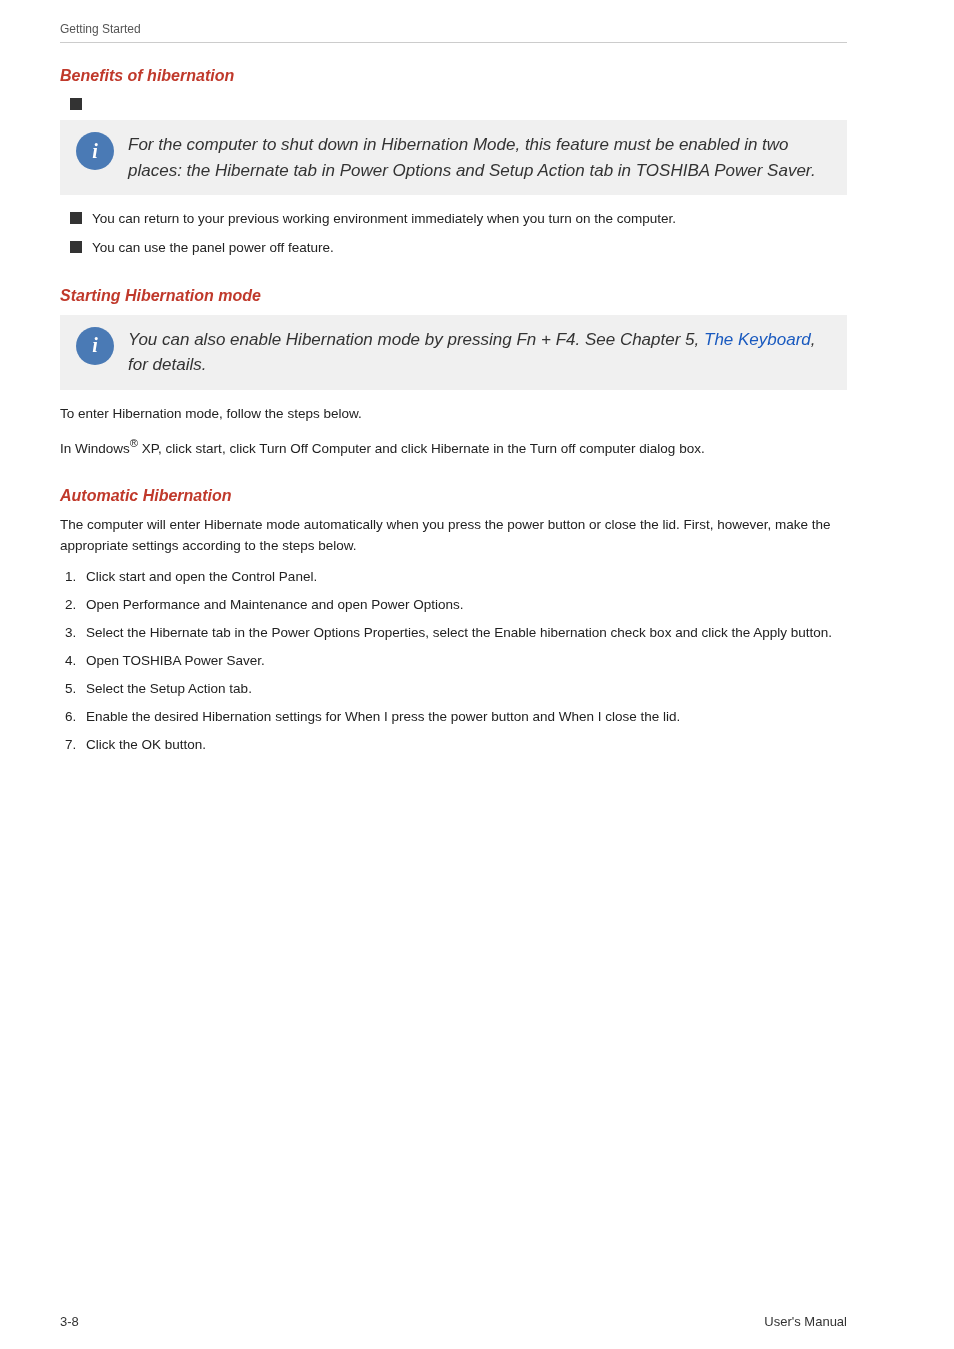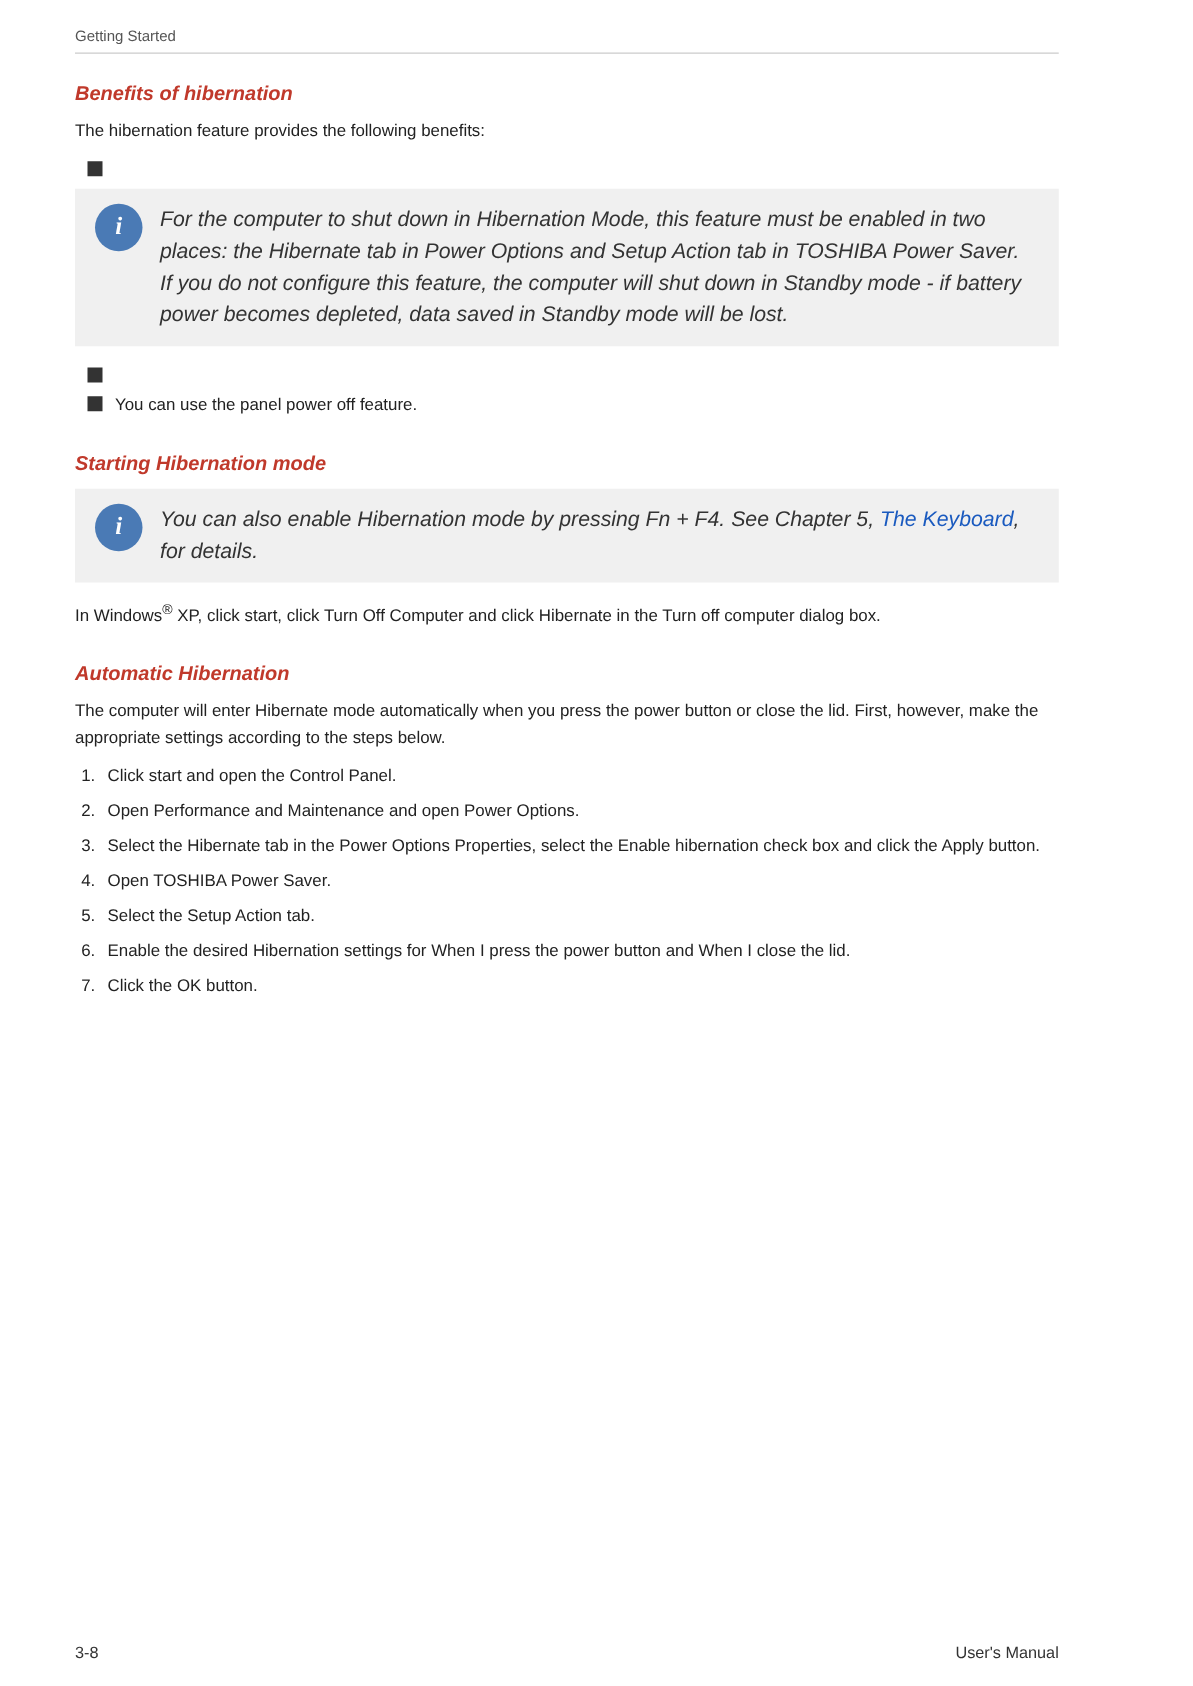--- a/index.html
+++ b/index.html
@@ -157,57 +157,57 @@
 <body>
 
 <div class="page-container">
 
   <div class="breadcrumb-area">
     <span class="breadcrumb">Getting Started</span>
   </div>
 
   <div class="section-block">
     <h2 class="section-heading">Benefits of hibernation</h2>
-    <p class="body-text">The hibernation feature provides the following benefits:</p>
 
     <ul class="bullet-list">
       <li>
         <span class="bullet-square"></span>
       </li>
     </ul>
 
     <div class="info-box">
       <div class="info-icon">i</div>
       <div class="info-text">
         <span>For the computer to shut down in Hibernation Mode, this feature must be enabled in two places: the Hibernate tab in Power Options and Setup Action tab in TOSHIBA Power Saver.</span><br>
-        <span>If you do not configure this feature, the computer will shut down in Standby mode - if battery power becomes depleted, data saved in Standby mode will be lost.</span>
       </div>
     </div>
 
     <ul class="bullet-list">
       <li>
         <span class="bullet-square"></span>
+        <span>You can return to your previous working environment immediately when you turn on the computer.</span>
       </li>
       <li>
         <span class="bullet-square"></span>
         <span>You can use the panel power off feature.</span>
       </li>
     </ul>
   </div>
 
   <div class="section-block">
     <h2 class="section-heading">Starting Hibernation mode</h2>
 
     <div class="info-box">
       <div class="info-icon">i</div>
       <div class="info-text">
         <span>You can also enable Hibernation mode by pressing Fn + F4. See Chapter 5, </span><a href="#">The Keyboard</a><span>, for details.</span>
       </div>
     </div>
 
+    <p class="body-text">To enter Hibernation mode, follow the steps below.</p>
     <p class="body-text">
       <span>In Windows</span><sup>®</sup><span> XP, click </span><b>start</b><span>, click </span><b>Turn Off Computer</b><span> and click </span><b>Hibernate</b><span> in the Turn off computer dialog box.</span>
     </p>
   </div>
 
   <div class="section-block">
     <h2 class="section-heading">Automatic Hibernation</h2>
     <p class="body-text">The computer will enter Hibernate mode automatically when you press the power button or close the lid. First, however, make the appropriate settings according to the steps below.</p>
 
     <ol class="ordered-list">

